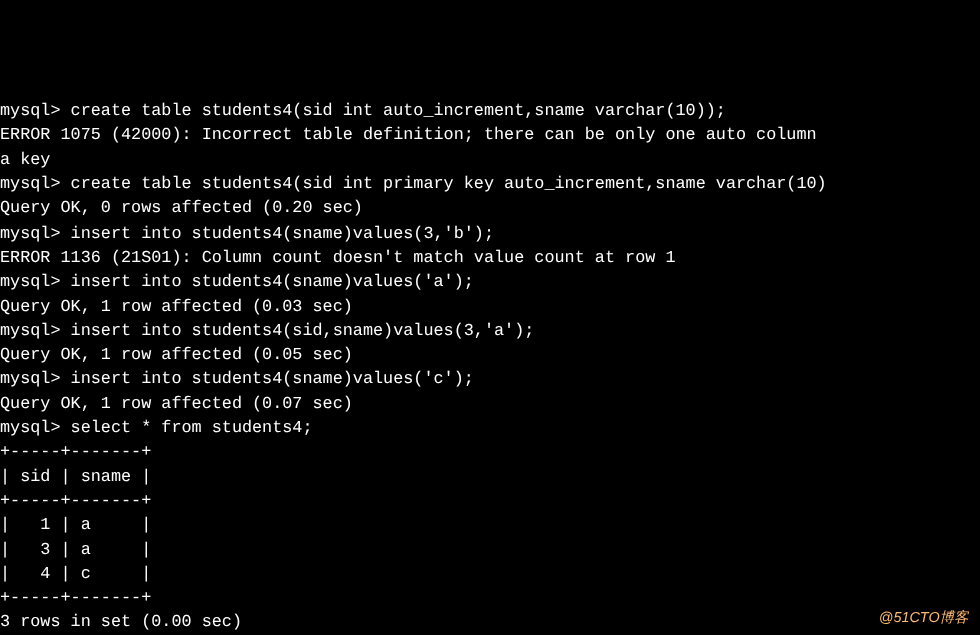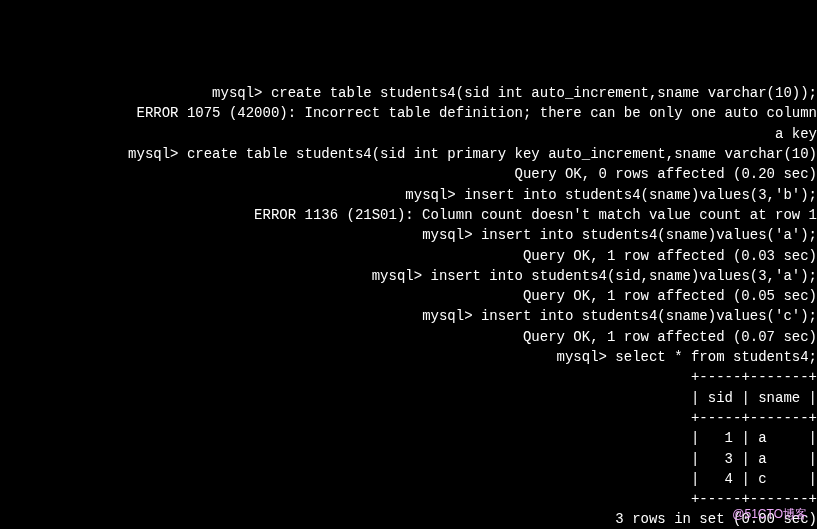--- a/index.html
+++ b/index.html
@@ -15,30 +15,30 @@
       line-height: 1.45;
       width: 817px;
       height: 529px;
       padding: 2px 0 0 0;
       overflow: hidden;
       position: relative;
       white-space: pre;
     }
     .line {
       display: block;
-      text-align: right;
     }
     .watermark {
       position: absolute;
       bottom: 6px;
       right: 10px;
-      color: #f0abfc;
+      color: #fdba74;
       font-family: sans-serif;
       font-size: 12px;
       font-weight: 500;
+      font-style: italic;
     }
   </style>
 </head>
 <body>
 
 
 
 <div id="terminal"><span class="line">mysql&gt; create table students4(sid int auto_increment,sname varchar(10));</span><span class="line">ERROR 1075 (42000): Incorrect table definition; there can be only one auto column</span><span class="line">a key</span><span class="line">mysql&gt; create table students4(sid int primary key auto_increment,sname varchar(10)</span><span class="line">Query OK, 0 rows affected (0.20 sec)</span><span class="line"></span><span class="line">mysql&gt; insert into students4(sname)values(3,'b');</span><span class="line">ERROR 1136 (21S01): Column count doesn't match value count at row 1</span><span class="line">mysql&gt; insert into students4(sname)values('a');</span><span class="line">Query OK, 1 row affected (0.03 sec)</span><span class="line"></span><span class="line">mysql&gt; insert into students4(sid,sname)values(3,'a');</span><span class="line">Query OK, 1 row affected (0.05 sec)</span><span class="line"></span><span class="line">mysql&gt; insert into students4(sname)values('c');</span><span class="line">Query OK, 1 row affected (0.07 sec)</span><span class="line"></span><span class="line">mysql&gt; select * from students4;</span><span class="line">+-----+-------+</span><span class="line">| sid | sname |</span><span class="line">+-----+-------+</span><span class="line">|   1 | a     |</span><span class="line">|   3 | a     |</span><span class="line">|   4 | c     |</span><span class="line">+-----+-------+</span><span class="line">3 rows in set (0.00 sec)</span></div>
 
 <div class="watermark">@51CTO博客</div>

